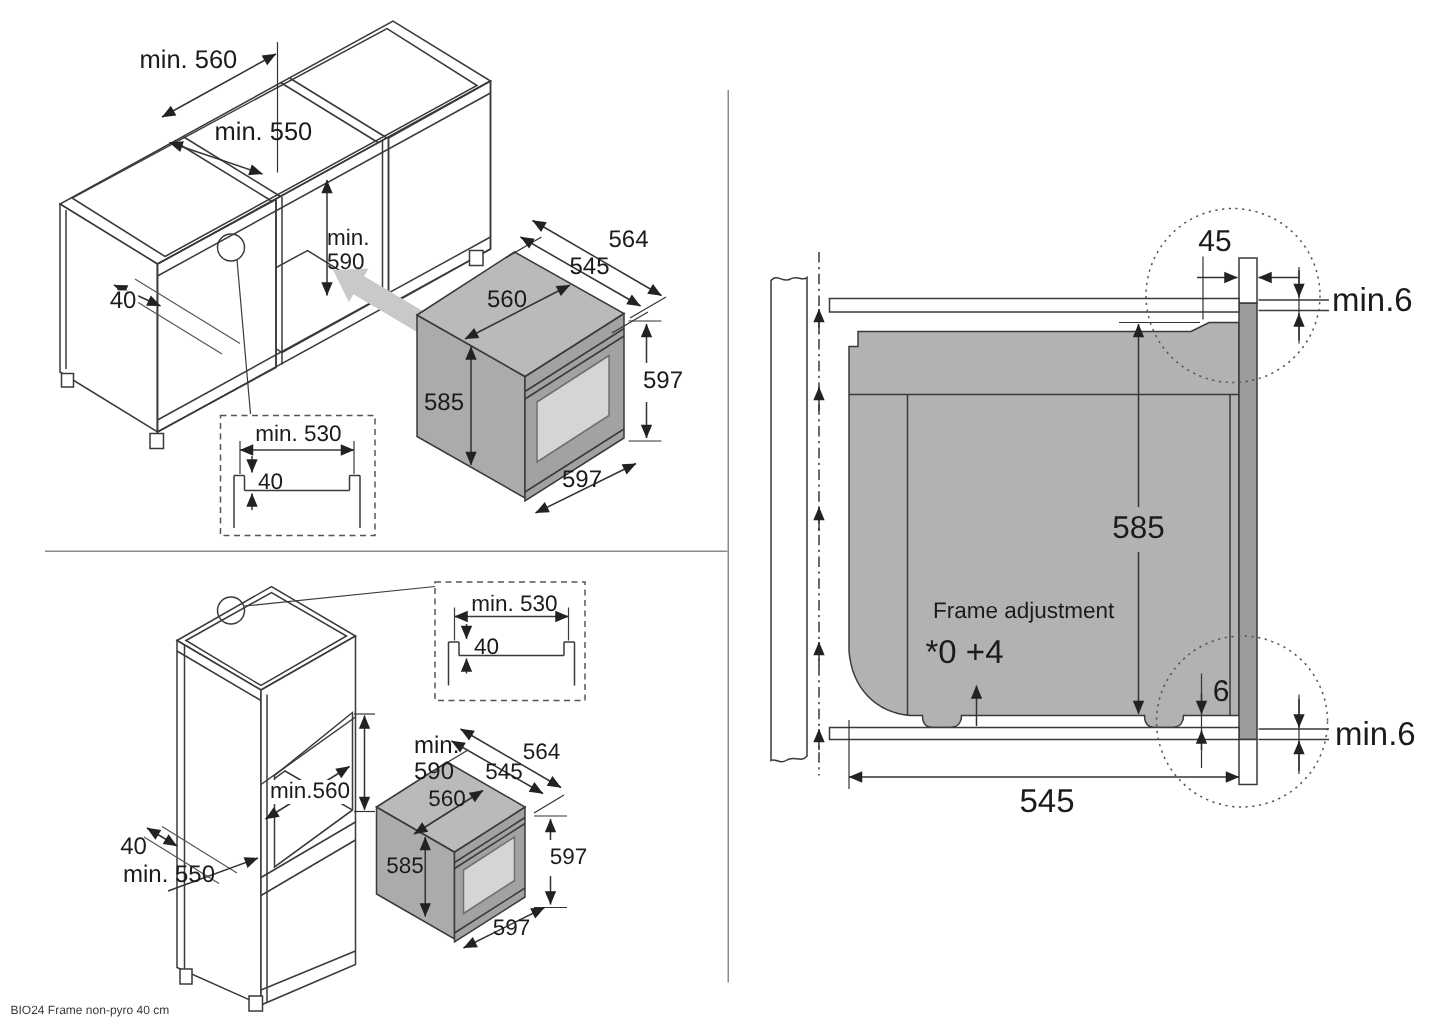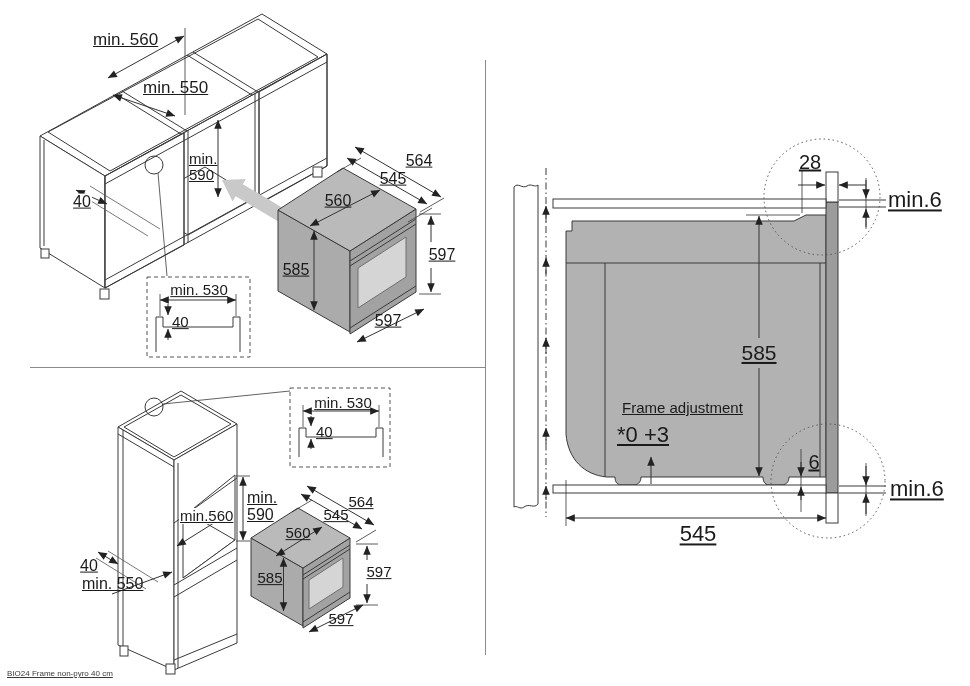--- a/index.html
+++ b/index.html
@@ -1,22 +1,22 @@
 <!DOCTYPE html>
 <html><head>
 <meta charset="utf-8">
 <style>
   html,body{margin:0;padding:0;background:#fff;}
   #canvas{position:relative;width:970px;height:686px;background:#fff;overflow:hidden;
           font-family:"Liberation Sans",sans-serif;}
   svg{position:absolute;left:0;top:0;}
-  .lbl{position:absolute;color:#1b1b1b;white-space:nowrap;line-height:1.05;text-decoration:underline;}
+  .lbl{position:absolute;color:#1b1b1b;white-space:nowrap;line-height:1.05;}
   .ctr{transform:translate(-50%,-50%);}
   .vmid{transform:translateY(-50%);}
-  .wrap{white-space:normal;}
+  .wrap{white-space:normal;margin-left:29px;}
   .bgw{background:#fff;padding:0 1px;}
   .fs8{font-size:8px;color:#3a3a3a;}
   .fs15{font-size:15px;}
   .fs16{font-size:16px;}
   .fs17{font-size:17px;}
   .fs20{font-size:20px;}
   .fs21{font-size:21px;}
   .fs22{font-size:22px;}
   .fs23{font-size:22px;}
 </style>
@@ -277,35 +277,35 @@
 <div class="lbl fs16 ctr" style="left:419px;top:161px;">564</div>
 <div class="lbl fs16 ctr" style="left:393px;top:179px;">545</div>
 <div class="lbl fs16 ctr" style="left:338px;top:201px;">560</div>
 <div class="lbl fs16 ctr" style="left:296px;top:270px;">585</div>
 <div class="lbl fs16 ctr" style="left:442px;top:255px;">597</div>
 <div class="lbl fs16 ctr" style="left:388px;top:321px;">597</div>
 
 <div class="lbl fs15 ctr" style="left:343px;top:403px;">min. 530</div>
 <div class="lbl fs15 vmid" style="left:316px;top:432px;">40</div>
 <div class="lbl fs16 wrap" style="left:247px;top:490px;width:34px;">min. 590</div>
-<div class="lbl fs15 bgw" style="left:179px;top:508px;">min.560</div>
+<div class="lbl fs15 bgw" style="left:179px;top:520px;">min.560</div>
 <div class="lbl fs16 ctr" style="left:89px;top:566px;">40</div>
 <div class="lbl fs16" style="left:82px;top:576px;">min. 550</div>
 
 <div class="lbl fs15 ctr" style="left:361px;top:502px;">564</div>
 <div class="lbl fs15 ctr" style="left:336px;top:515px;">545</div>
 <div class="lbl fs15 ctr" style="left:298px;top:533px;">560</div>
 <div class="lbl fs15 ctr" style="left:270px;top:578px;">585</div>
 <div class="lbl fs15 ctr" style="left:379px;top:572px;">597</div>
 <div class="lbl fs15 ctr" style="left:341px;top:619px;">597</div>
 
-<div class="lbl fs20 ctr" style="left:810px;top:162px;">28</div>
+<div class="lbl fs20 ctr" style="left:810px;top:162px;">45</div>
 <div class="lbl fs23 vmid" style="left:888px;top:200px;">min.6</div>
 <div class="lbl fs21 ctr" style="left:759px;top:353px;">585</div>
 <div class="lbl fs15" style="left:622px;top:400px;">Frame adjustment</div>
-<div class="lbl fs23" style="left:617px;top:423px;">*0 +3</div>
+<div class="lbl fs23" style="left:617px;top:423px;">*0 +4</div>
 <div class="lbl fs20 ctr" style="left:814px;top:462px;">6</div>
 <div class="lbl fs23 vmid" style="left:890px;top:489px;">min.6</div>
 <div class="lbl fs22 ctr" style="left:698px;top:534px;">545</div>
 
 <div class="lbl fs8" style="left:7px;top:670px;">BIO24 Frame non-pyro 40 cm</div>
 
 </div>
 
 </body></html>

